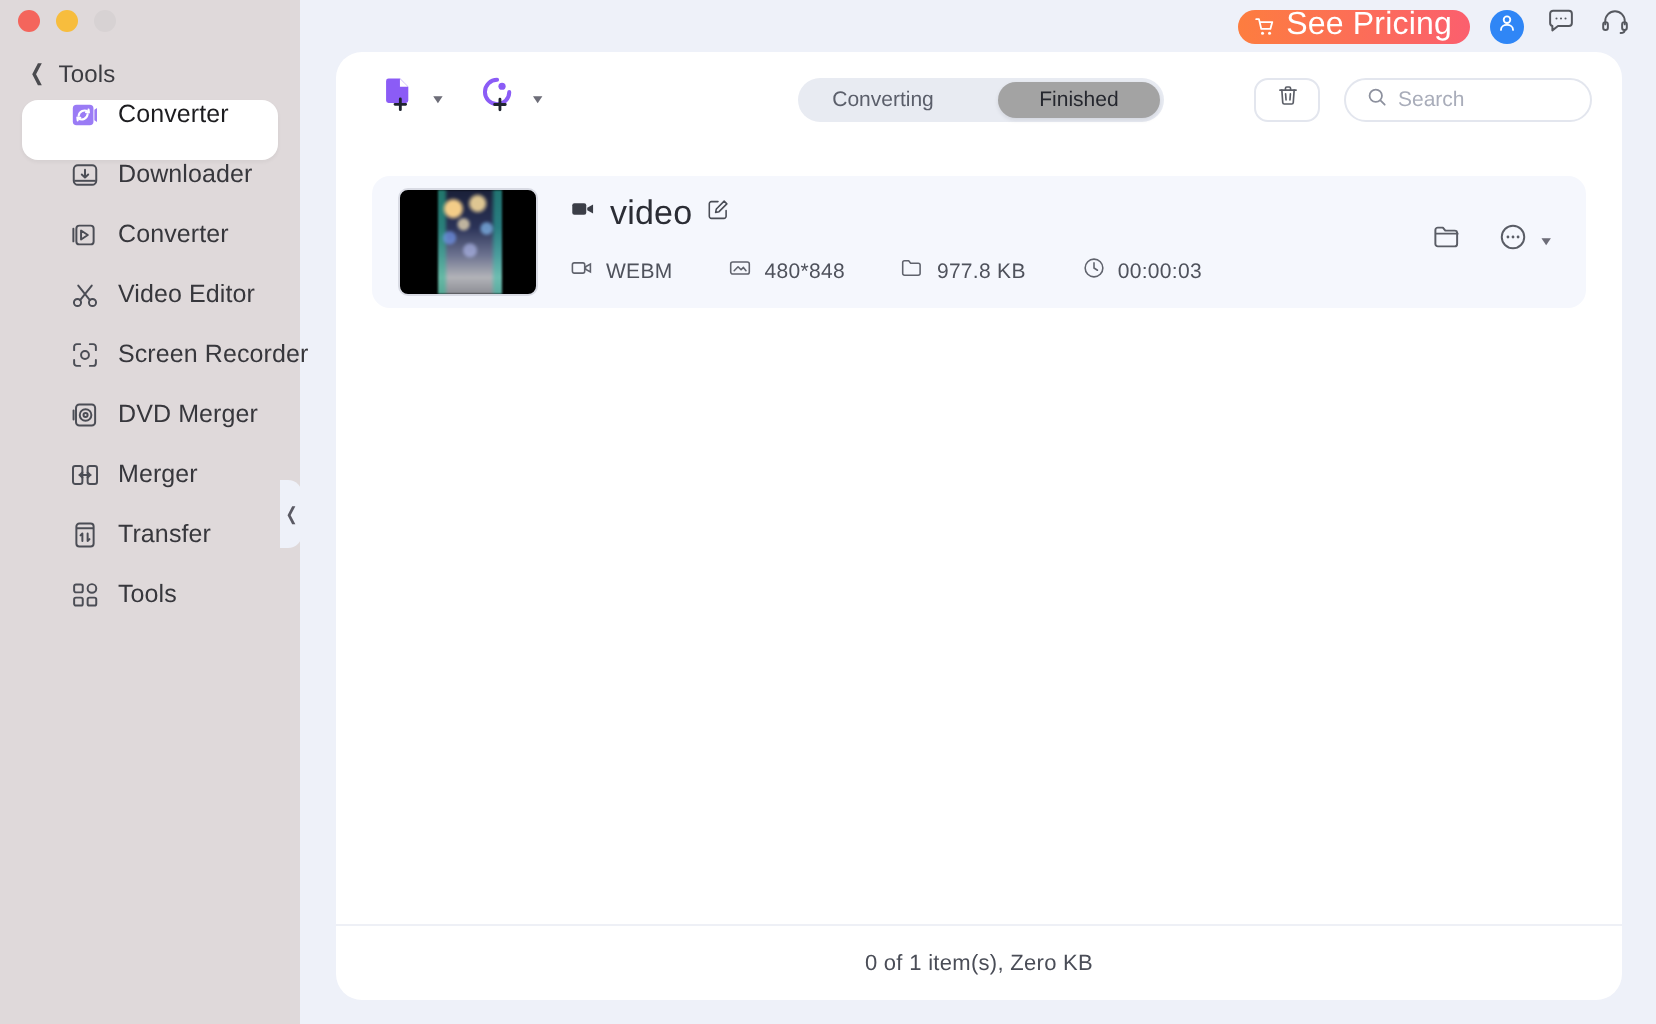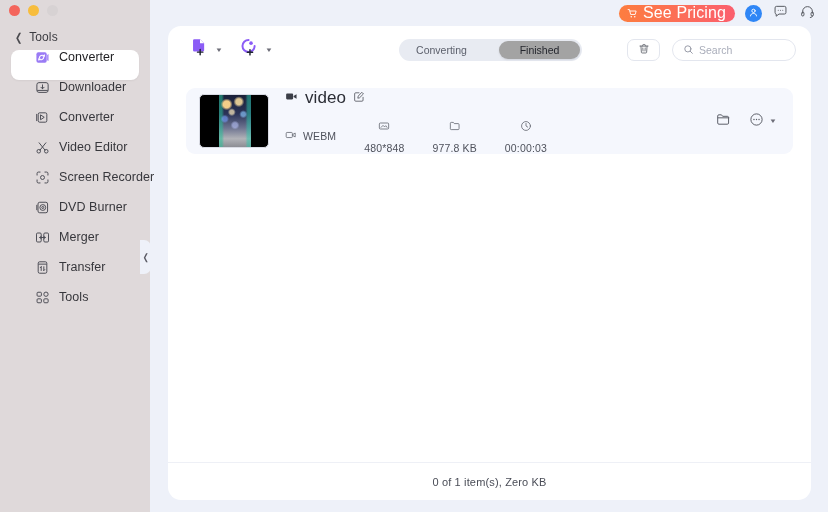--- a/index.html
+++ b/index.html
@@ -234,21 +234,21 @@
   }
   .file-title {
     font-size: 17px; color: #2b2d35; letter-spacing: 0.1px;
   }
   .meta-row {
     display: flex; align-items: center;
   }
   .meta {
     display: flex; align-items: center; gap: 6px;
   }
-  .meta + .meta { margin-left: 28px; flex-direction: column; }
+  .meta + .meta { margin-left: 28px; }
   .meta-text {
     font-size: 10.5px; color: #4f525c; letter-spacing: 0.15px;
     white-space: nowrap;
   }
   .card-actions {
     position: absolute; right: 16px; top: 0; bottom: 0;
     display: flex; align-items: center; gap: 18px;
   }
   .more-wrap { display: flex; align-items: center; gap: 5px; cursor: pointer; }
   .more-wrap .caret { font-size: 8px; color: #6d6d78; transform: scaleY(0.75); line-height:1; }
@@ -340,21 +340,21 @@
 
       <div class="nav-item">
         <span class="nav-ico">
           <svg width="15" height="15" viewBox="0 0 16 16" fill="none" stroke="#4b4d55" stroke-width="1.05">
             <rect x="3.2" y="2.4" width="10.2" height="11.2" rx="1.8"></rect>
             <circle cx="8.3" cy="8" r="3.1"></circle>
             <circle cx="8.3" cy="8" r="1.1"></circle>
             <path d="M1.9 5.6v4.8" stroke-linecap="round"></path>
           </svg>
         </span>
-        <span class="nav-label">DVD Burner</span>
+        <span class="nav-label">DVD Merger</span>
       </div>
 
       <div class="nav-item">
         <span class="nav-ico">
           <svg width="15" height="15" viewBox="0 0 16 16" fill="none" stroke="#4b4d55" stroke-width="1.05">
             <rect x="1.6" y="3.2" width="5" height="9.6" rx="1.2"></rect>
             <rect x="9.4" y="3.2" width="5" height="9.6" rx="1.2"></rect>
             <path d="M5 8h6M6.6 6.6L5.2 8l1.4 1.4M9.4 6.6L10.8 8 9.4 9.4" stroke-linecap="round" stroke-linejoin="round"></path>
           </svg>
         </span>

